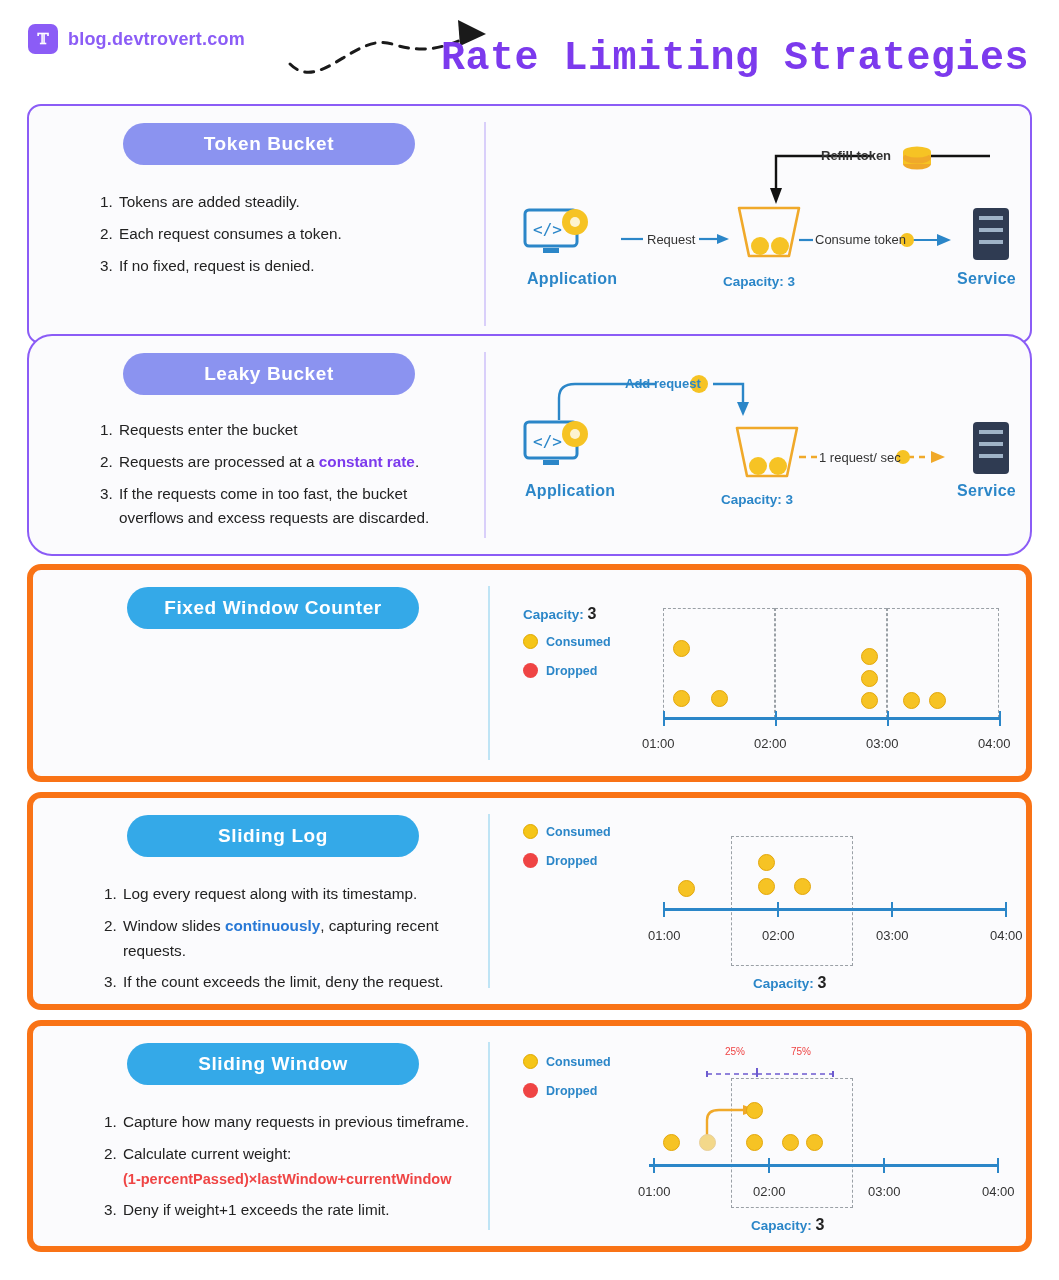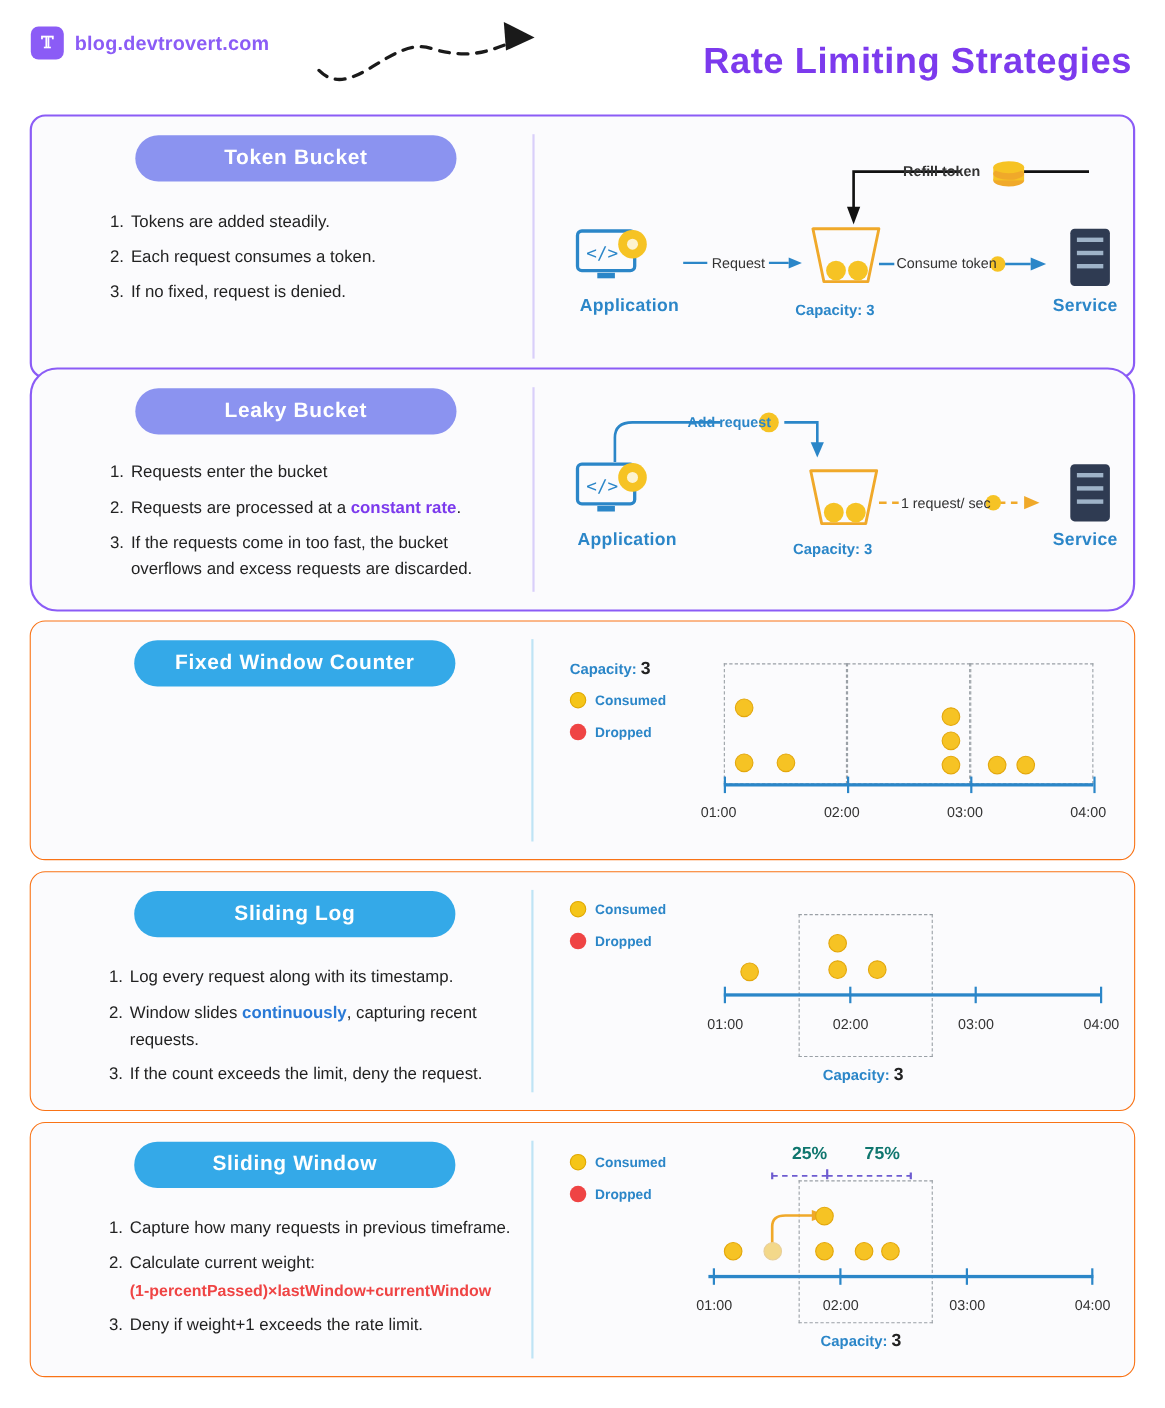--- a/index.html
+++ b/index.html
@@ -38,36 +38,37 @@
   .brand-text {
     color: #8b5cf6;
     font-size: 18px;
     font-weight: bold;
     letter-spacing: .2px;
   }
   .main-title {
     position: absolute;
     right: 30px; top: 36px;
     color: #7c3aed;
-    font-size: 33px;
+    font-size: 40px;
     font-weight: bold;
     letter-spacing: .5px;
+    font-family: Liberation Mono, monospace;
   }
   .arrow-svg { position: absolute; left: 280px; top: 14px; }
 
   
   .card {
     position: absolute;
     left: 27px;
     width: 1005px;
     background: #fbfbfd;
     border-radius: 14px;
   }
   .card.purple { border: 2px solid #8b5cf6; }
-  .card.blue   { border: 1px solid #f97316; }
+  .card.blue   { border: 6px solid #f97316; }
 
   .divider {
     position: absolute;
     top: 16px; bottom: 16px;
     width: 2px;
     left: 455px;
   }
   .divider.purple { background: #d9cffa; }
   .divider.blue   { background: #bfe4f5; }
 
@@ -128,21 +129,21 @@
 
   .token { position: absolute; width: 17px; height: 17px; border-radius: 50%;
            background: #f6c324; border: 1px solid #e3a70c; }
   .token.faded { background: #f3d88a; border-color: #e8cf9a; }
 
   .tick { position: absolute; width: 2px; height: 15px; background: #2b86c8; }
   .axis { position: absolute; height: 3px; background: #2b86c8; }
   .time-lbl { position: absolute; font-size: 13px; color: #333; }
   .dashbox { position: absolute; border: 1.6px dashed #9aa0a6; }
 
-  .pct { position: absolute; font-size: 16px; color: #0f766e; font-weight: bold; }
+  .pct { position: absolute; font-size: 10px; color: #ef4444; font-weight: normal; }
 </style>
 </head>
 <body>
 
 <div id="page">
 
   <div class="header">
     <div class="brand">
       <div class="brand-logo">𝕋</div>
       <div class="brand-text">blog.devtrovert.com</div>

